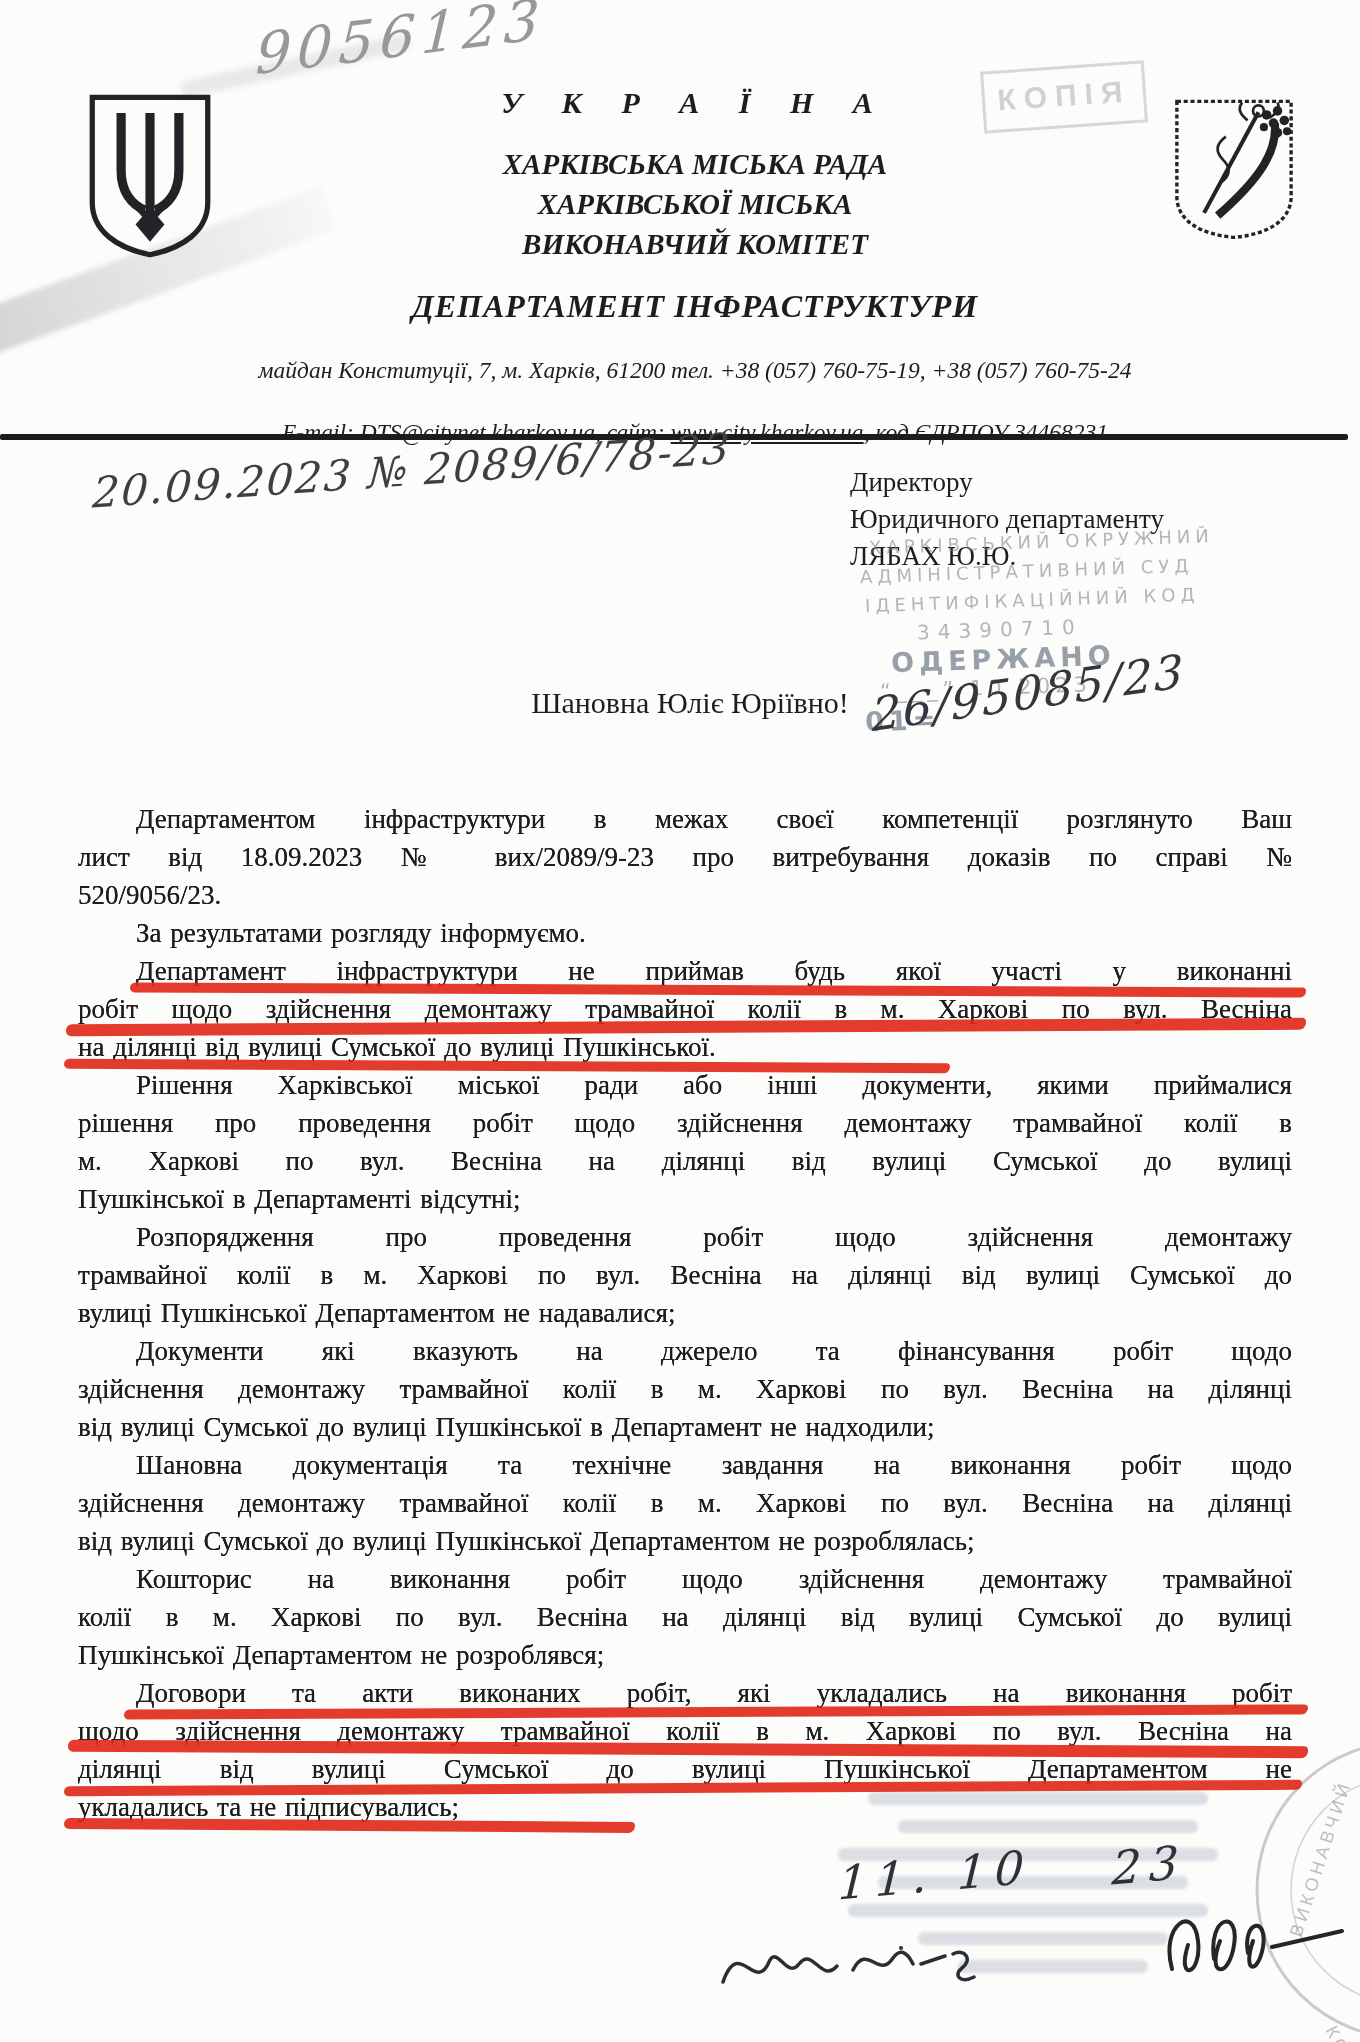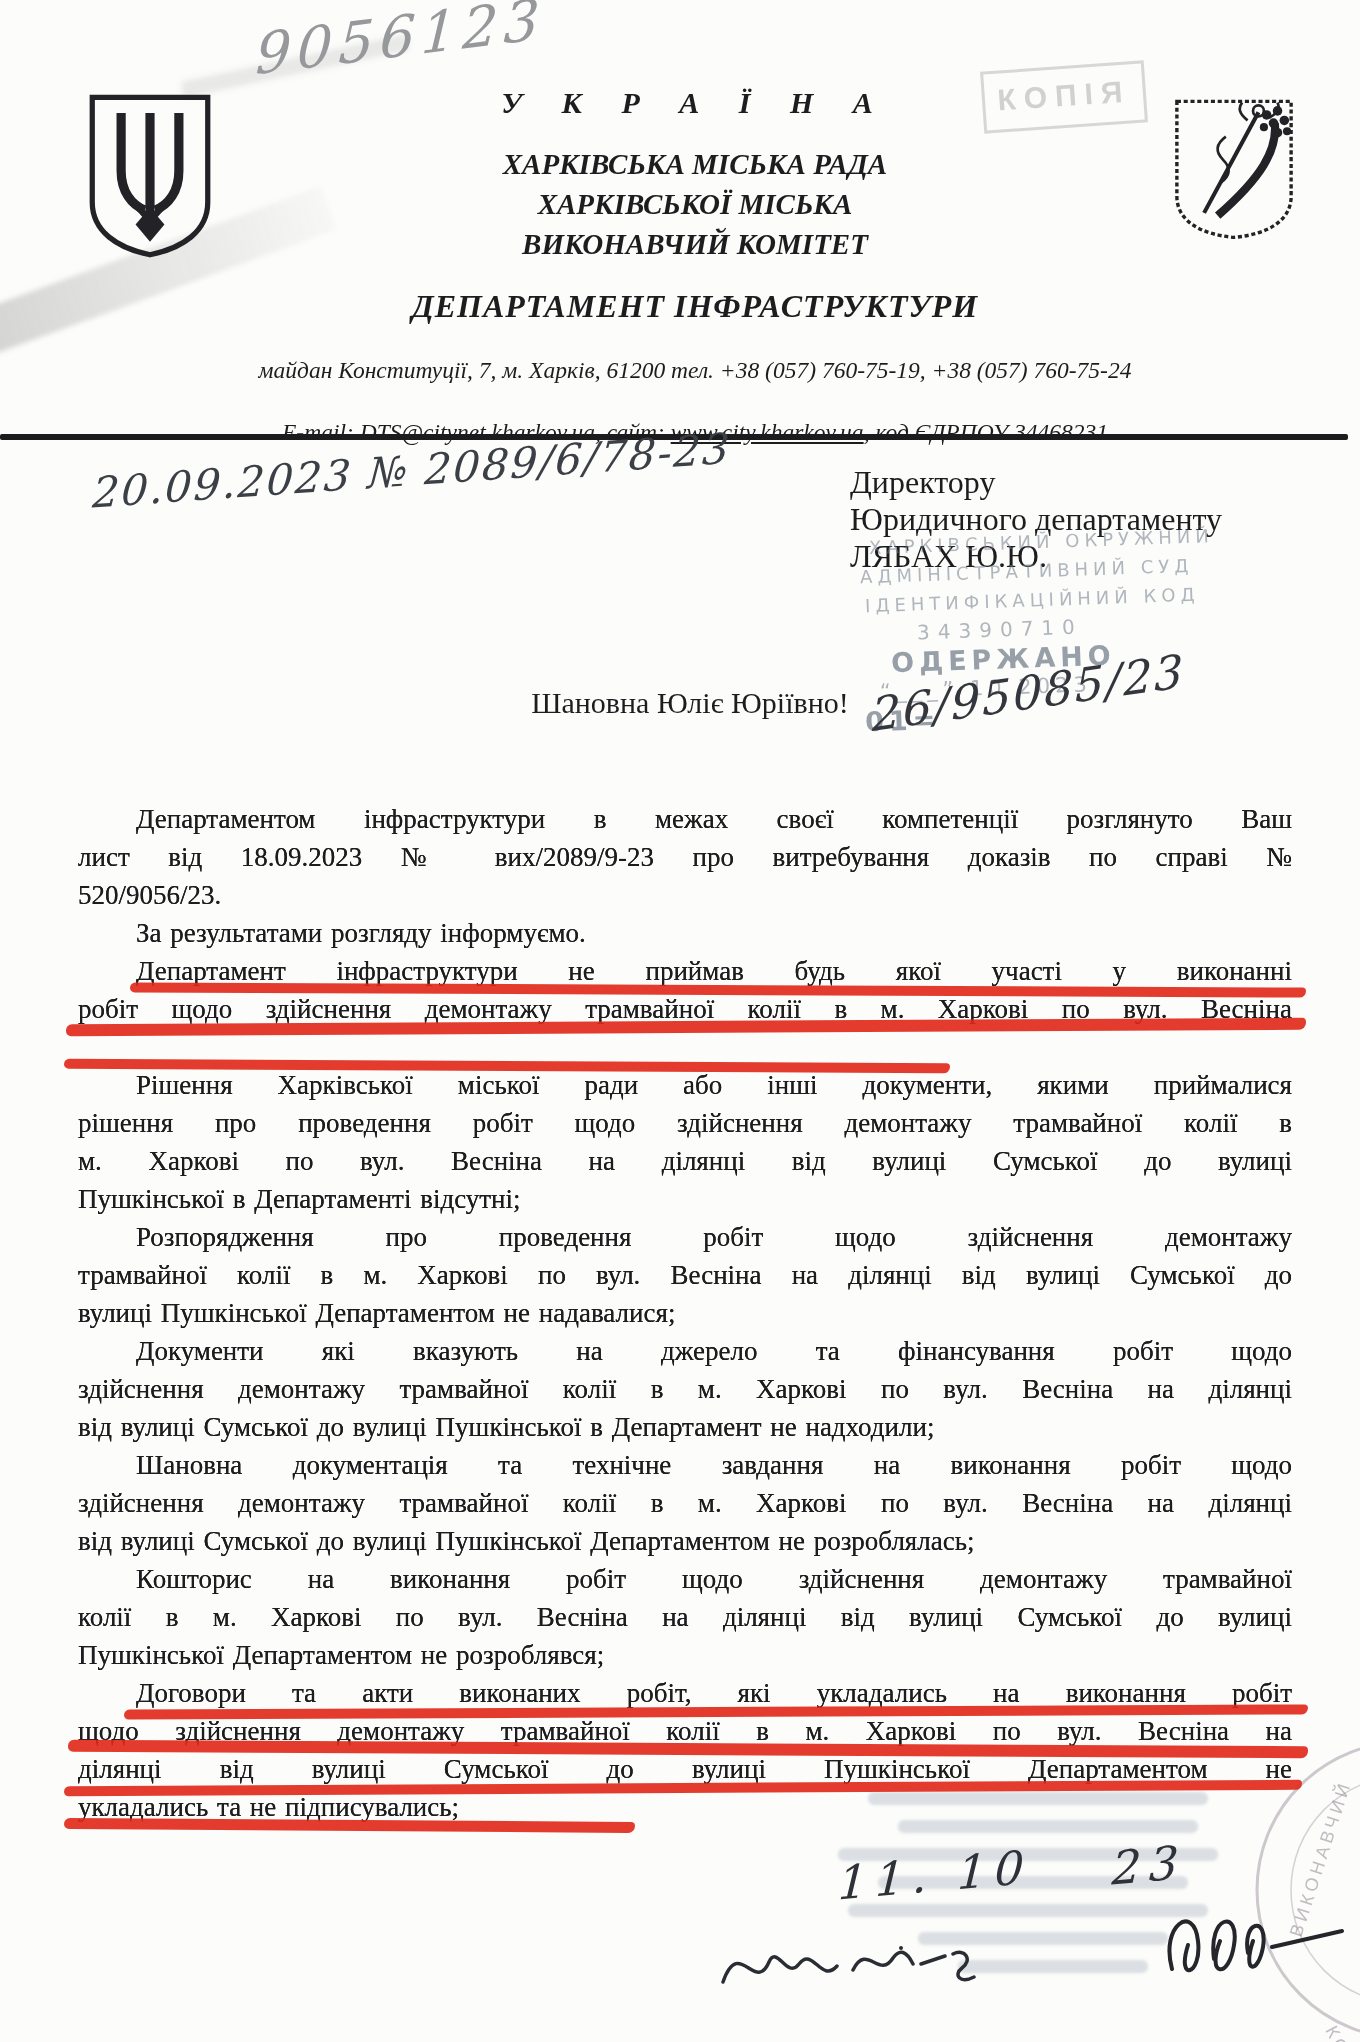--- a/index.html
+++ b/index.html
@@ -23,21 +23,21 @@
   
   .hand{font-family:"DejaVu Serif",serif;font-style:italic;}
   .topnum{position:absolute;left:255px;top:4px;font-size:56px;color:#96989b;transform:rotate(-7deg) skewX(-10deg);
           letter-spacing:6px;}
   .refline{position:absolute;left:92px;top:446px;font-size:42px;color:#3b3f46;transform:rotate(-4deg) skewX(-8deg);
            letter-spacing:2px;white-space:nowrap;}
   .recnum{position:absolute;left:872px;top:688px;font-size:46px;color:#33363c;transform:rotate(-8deg) skewX(-8deg);
           transform-origin:left bottom;letter-spacing:2px;white-space:nowrap;}
   .fdate{position:absolute;font-size:46px;color:#2e3138;transform:rotate(-5deg) skewX(-8deg);letter-spacing:8px;}
   
-  .rcp{position:absolute;left:850px;top:464px;font-size:32px;line-height:37px;}
+  .rcp{position:absolute;left:850px;top:464px;font-size:27px;line-height:37px;}
   
   .cstamp{position:absolute;left:862px;top:526px;width:420px;transform:rotate(-2deg);
           font-family:"DejaVu Sans",sans-serif;color:rgba(113,124,139,.55);}
   .cstamp div{letter-spacing:5px;font-size:18px;line-height:29px;white-space:nowrap;}
   .cs4{margin-left:55px;font-size:20px !important;letter-spacing:8px !important;}
   .cs5{margin-left:28px;font-size:27px !important;font-weight:bold;color:rgba(108,119,134,.70);}
   .cs6{margin-left:16px;font-size:21px !important;}
   .cs7{font-size:27px !important;font-weight:bold;color:rgba(108,119,134,.70);}
   .cs1{margin-left:10px}.cs3{margin-left:4px}
   
@@ -137,21 +137,21 @@
     <div class="line jl ind"><span>Департаментом інфраструктури в межах своєї компетенції розглянуто Ваш</span></div>
     <div class="line jl"><span>лист від 18.09.2023 № вих/2089/9-23 про витребування доказів по справі №</span></div>
     <div class="line last"><span>520/9056/23.</span></div>
 
     <div class="line last ind"><span>За результатами розгляду інформуємо.</span></div>
 
     <div class="line jl ind"><span>Департамент інфраструктури не приймав будь якої участі у виконанні</span>
       <i class="rl" style="left:52px;right:-14px;transform:rotate(.25deg);"></i></div>
     <div class="line jl"><span>робіт щодо здійснення демонтажу трамвайної колії в м. Харкові по вул. Весніна</span>
       <i class="rl" style="left:-12px;right:-14px;height:12px;transform:rotate(-.3deg);"></i></div>
-    <div class="line last">
+    <div class="line last"><span>на ділянці від вулиці Сумської до вулиці Пушкінської.</span>
       <i class="rl" style="left:-14px;width:73%;transform:rotate(.3deg);"></i></div>
 
     <div class="line jl ind"><span>Рішення Харківської міської ради або інші документи, якими приймалися</span></div>
     <div class="line jl"><span>рішення про проведення робіт щодо здійснення демонтажу трамвайної колії в</span></div>
     <div class="line jl"><span>м. Харкові по вул. Весніна на ділянці від вулиці Сумської до вулиці</span></div>
     <div class="line last"><span>Пушкінської в Департаменті відсутні;</span></div>
 
     <div class="line jl ind"><span>Розпорядження про проведення робіт щодо здійснення демонтажу</span></div>
     <div class="line jl"><span>трамвайної колії в м. Харкові по вул. Весніна на ділянці від вулиці Сумської до</span></div>
     <div class="line last"><span>вулиці Пушкінської Департаментом не надавалися;</span></div>

